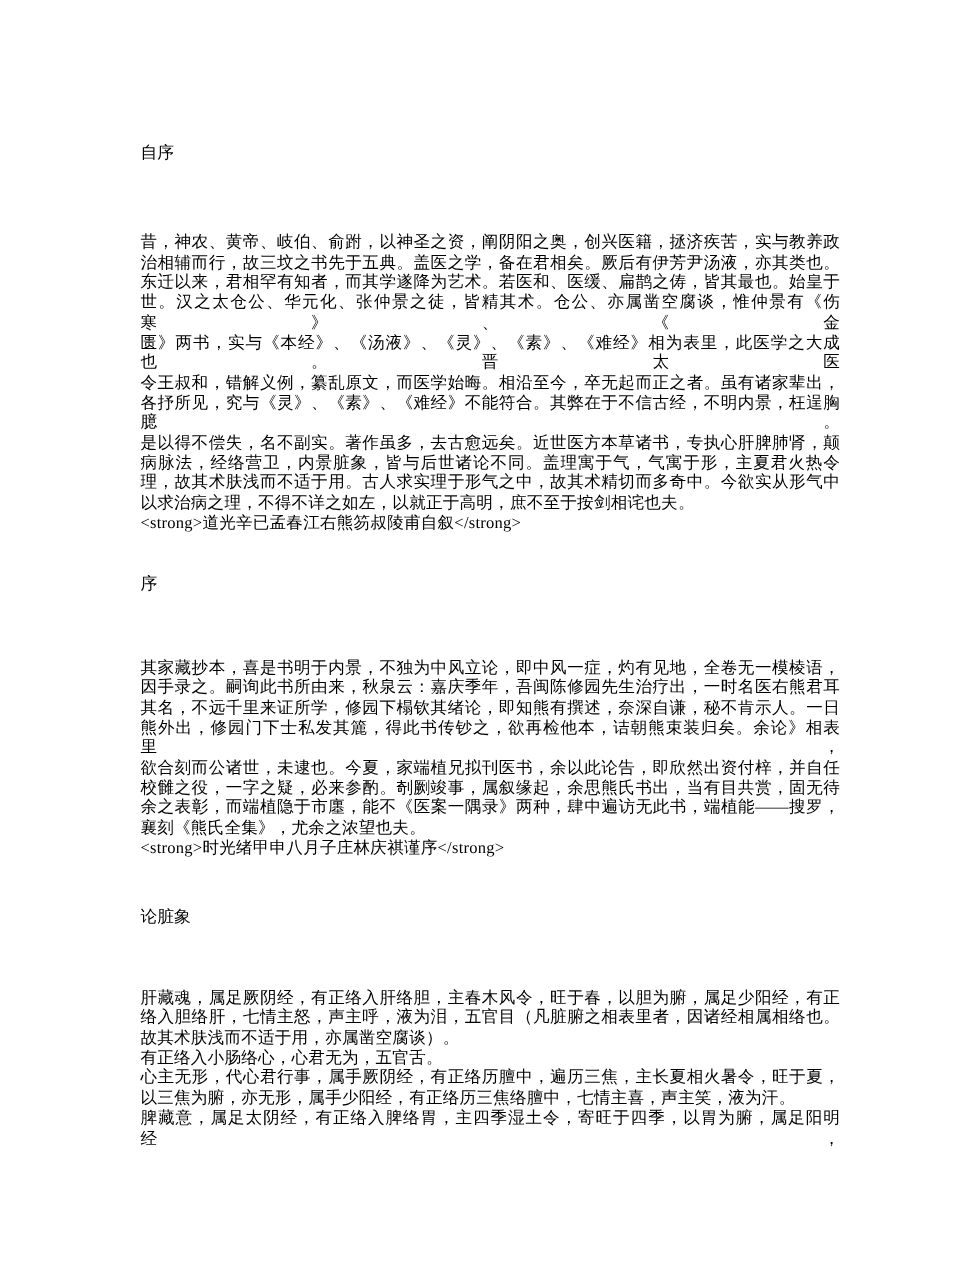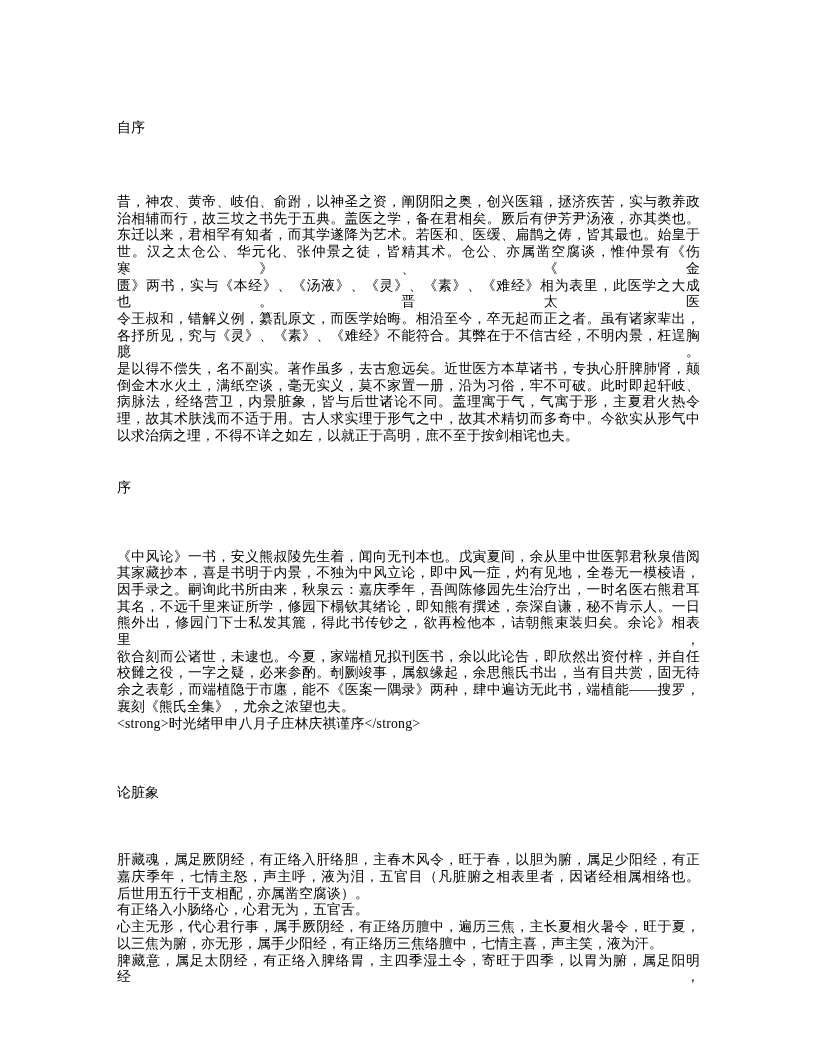--- a/index.html
+++ b/index.html
@@ -19,23 +19,23 @@
     width: 816px;
     height: 1056px;
     padding: 120px 116px 0 117px;
   }
   .heading {
     font-size: 14px;
     line-height: 17px;
     font-weight: 400;
     margin: 0;
   }
-  .heading.self   { margin-bottom: 57px; font-family: Liberation Mono, monospace; }
+  .heading.self   { margin-bottom: 57px; }
   .heading.pref   { margin-top: 34px; margin-bottom: 53px; }
-  .heading.zang   { margin-top: 52px; margin-bottom: 51px; }
+  .heading.zang   { margin-top: 40px; margin-bottom: 51px; }
   .para { margin: 0; }
   .line {
     font-size: 13.8px;
     line-height: 16.7px;
     text-align: justify;
     text-align-last: justify;
     letter-spacing: 0.2px;
   }
   .line.end {
     text-align: center;
@@ -51,46 +51,45 @@
 
   <div class="para">
     <div class="line">昔，神农、黄帝、岐伯、俞跗，以神圣之资，阐阴阳之奥，创兴医籍，拯济疾苦，实与教养政</div>
     <div class="line">治相辅而行，故三坟之书先于五典。盖医之学，备在君相矣。厥后有伊芳尹汤液，亦其类也。</div>
     <div class="line">东迁以来，君相罕有知者，而其学遂降为艺术。若医和、医缓、扁鹊之俦，皆其最也。始皇于</div>
     <div class="line">世。汉之太仓公、华元化、张仲景之徒，皆精其术。仓公、亦属凿空腐谈，惟仲景有《伤寒》、《金</div>
     <div class="line">匮》两书，实与《本经》、《汤液》、《灵》、《素》、《难经》相为表里，此医学之大成也。晋太医</div>
     <div class="line">令王叔和，错解义例，纂乱原文，而医学始晦。相沿至今，卒无起而正之者。虽有诸家辈出，</div>
     <div class="line">各抒所见，究与《灵》、《素》、《难经》不能符合。其弊在于不信古经，不明内景，枉逞胸臆。</div>
     <div class="line">是以得不偿失，名不副实。著作虽多，去古愈远矣。近世医方本草诸书，专执心肝脾肺肾，颠</div>
-    <div class="line">倒金木水火土，满纸空谈，毫无实义，莫不家置一册，沿为习俗，牢不可破。此时即起轩岐、</div>
     <div class="line">病脉法，经络营卫，内景脏象，皆与后世诸论不同。盖理寓于气，气寓于形，主夏君火热令</div>
     <div class="line">理，故其术肤浅而不适于用。古人求实理于形气之中，故其术精切而多奇中。今欲实从形气中</div>
     <div class="line end">以求治病之理，不得不详之如左，以就正于高明，庶不至于按剑相诧也夫。</div>
+    <div class="line end">&lt;strong&gt;道光辛已孟春江右熊笏叔陵甫自叙&lt;/strong&gt;</div>
   </div>
 
   <h2 class="heading pref">序</h2>
 
   <div class="para">
-    <div class="line">《中风论》一书，安义熊叔陵先生着，闻向无刊本也。戊寅夏间，余从里中世医郭君秋泉借阅</div>
     <div class="line">其家藏抄本，喜是书明于内景，不独为中风立论，即中风一症，灼有见地，全卷无一模棱语，</div>
     <div class="line">因手录之。嗣询此书所由来，秋泉云：嘉庆季年，吾闽陈修园先生治疗出，一时名医右熊君耳</div>
     <div class="line">其名，不远千里来证所学，修园下榻钦其绪论，即知熊有撰述，奈深自谦，秘不肯示人。一日</div>
     <div class="line">熊外出，修园门下士私发其簏，得此书传钞之，欲再检他本，诘朝熊束装归矣。余论》相表里，</div>
     <div class="line">欲合刻而公诸世，未逮也。今夏，家端植兄拟刊医书，余以此论告，即欣然出资付梓，并自任</div>
     <div class="line">校雠之役，一字之疑，必来参酌。剞劂竣事，属叙缘起，余思熊氏书出，当有目共赏，固无待</div>
     <div class="line">余之表彰，而端植隐于市廛，能不《医案一隅录》两种，肆中遍访无此书，端植能——搜罗，</div>
     <div class="line end">襄刻《熊氏全集》，尤余之浓望也夫。</div>
     <div class="line end">&lt;strong&gt;时光绪甲申八月子庄林庆祺谨序&lt;/strong&gt;</div>
   </div>
 
   <h2 class="heading zang">论脏象</h2>
 
   <div class="para">
     <div class="line">肝藏魂，属足厥阴经，有正络入肝络胆，主春木风令，旺于春，以胆为腑，属足少阳经，有正</div>
-    <div class="line">嘉庆季年，七情主怒，声主呼，液为泪，五官目（凡脏腑之相表里者，因诸经相属相络也。</div>
-    <div class="line end">后世用五行干支相配，亦属凿空腐谈）。</div>
+    <div class="line">络入胆络肝，七情主怒，声主呼，液为泪，五官目（凡脏腑之相表里者，因诸经相属相络也。</div>
+    <div class="line end">故其术肤浅而不适于用，亦属凿空腐谈）。</div>
     <div class="line end">有正络入小肠络心，心君无为，五官舌。</div>
     <div class="line">心主无形，代心君行事，属手厥阴经，有正络历膻中，遍历三焦，主长夏相火暑令，旺于夏，</div>
     <div class="line end">以三焦为腑，亦无形，属手少阳经，有正络历三焦络膻中，七情主喜，声主笑，液为汗。</div>
     <div class="line">脾藏意，属足太阴经，有正络入脾络胃，主四季湿土令，寄旺于四季，以胃为腑，属足阳明经，</div>
   </div>
 
 </div>
 
 </body></html>

